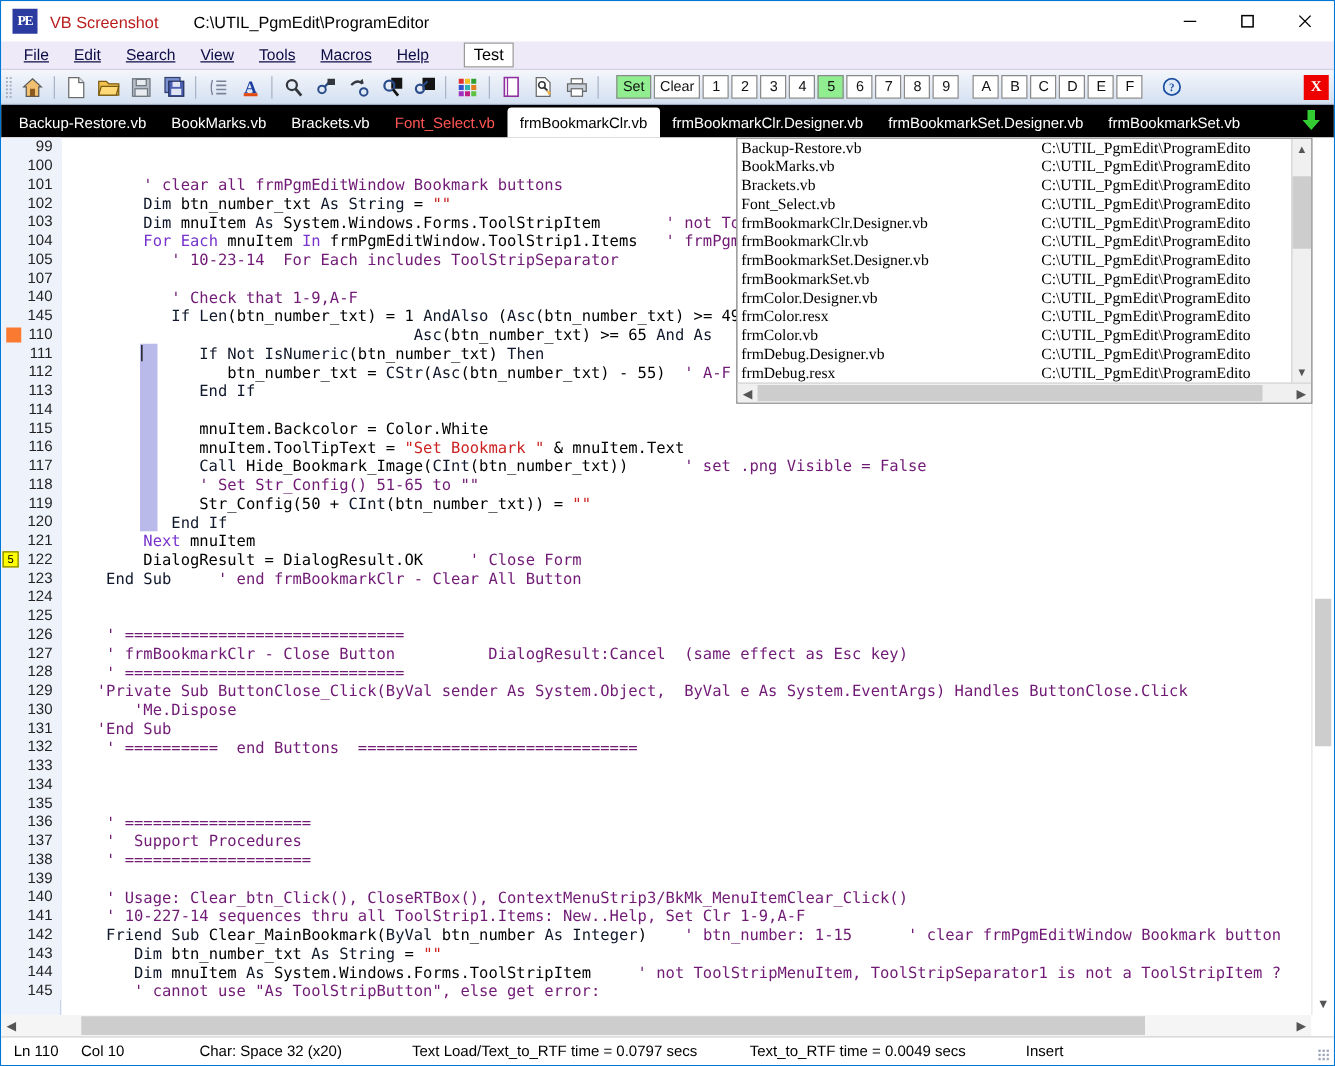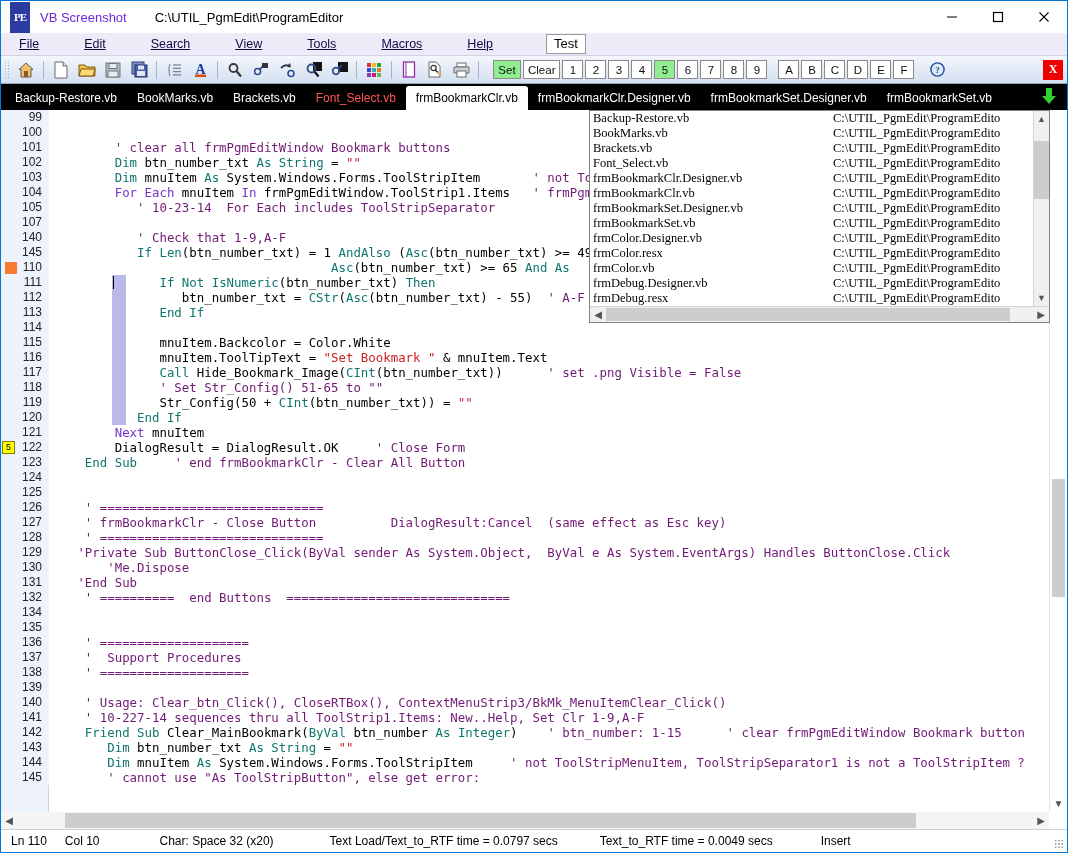--- a/index.html
+++ b/index.html
@@ -22,35 +22,35 @@
   
   .titlebar {
     height: 32px;
     background: #ffffff;
     display: flex;
     align-items: center;
     flex: 0 0 32px;
     position: relative;
   }
   .app-icon {
-    width: 20px; height: 31px;
+    width: 20px; height: 20px;
     margin-left: 9px; margin-right: 10px;
     background: #2b3ba0;
     color: #ffffff;
     font-size: 11px;
     font-weight: bold;
     display: flex;
     align-items: center;
     justify-content: center;
     font-family: "Liberation Serif", serif;
     letter-spacing: -1px;
   }
   .title-text {
     font-size: 13px;
-    color: #6d28d9;
+    color: #b91c1c;
   }
   .title-path {
     font-size: 13px;
     color: #000;
     margin-left: 28px;
     text-align: center;
   }
   .winbtns {
     position: absolute;
     right: 0; top: 0;
@@ -67,21 +67,20 @@
 
   
   .menubar {
     height: 23px;
     flex: 0 0 23px;
     background: #eeeaf7;
     display: flex;
     align-items: center;
     padding-left: 8px;
     border-bottom: 1px solid #d6d0e4;
-    gap: 25px;
   }
   .menu-item {
     font-size: 12.5px;
     color: #0b0b45;
     padding: 2px 10px;
     white-space: nowrap;
   }
   .menu-item u { text-decoration: underline; }
   .menu-test {
     margin-left: 18px;
@@ -221,21 +220,21 @@
   .code {
     flex: 1 1 auto;
     font-family: "DejaVu Sans Mono", monospace;
     font-size: 12.4px;
     color: #000000;
     padding-left: 6px;
     white-space: pre;
     position: relative;
     z-index: 1;
   }
-  .kw   { color: #0f766e; }
+  .kw   { color: #0f172a; }
   .kw2  { color: #7733cc; }
   .cm   { color: #701a75; }
   .st   { color: #cc2222; }
 
   
   .mark-orange {
     position: absolute;
     left: 4px; top: 2px;
     width: 12px; height: 12px;
     background: #f97a30;
@@ -641,20 +640,21 @@
         <div class="line"><div class="lnum">123</div><div class="code">    <span class="kw">End Sub</span>     <span class="cm">' end frmBookmarkClr - Clear All Button</span></div></div>
         <div class="line"><div class="lnum">124</div><div class="code">&nbsp;</div></div>
         <div class="line"><div class="lnum">125</div><div class="code">&nbsp;</div></div>
         <div class="line"><div class="lnum">126</div><div class="code">    <span class="cm">' ==============================</span></div></div>
         <div class="line"><div class="lnum">127</div><div class="code">    <span class="cm">' frmBookmarkClr - Close Button          DialogResult:Cancel  (same effect as Esc key)</span></div></div>
         <div class="line"><div class="lnum">128</div><div class="code">    <span class="cm">' ==============================</span></div></div>
         <div class="line"><div class="lnum">129</div><div class="code">   <span class="cm">'Private Sub ButtonClose_Click(ByVal sender As System.Object,  ByVal e As System.EventArgs) Handles ButtonClose.Click</span></div></div>
         <div class="line"><div class="lnum">130</div><div class="code">       <span class="cm">'Me.Dispose</span></div></div>
         <div class="line"><div class="lnum">131</div><div class="code">   <span class="cm">'End Sub</span></div></div>
         <div class="line"><div class="lnum">132</div><div class="code">    <span class="cm">' ==========  end Buttons  ==============================</span></div></div>
+        <div class="line"><div class="lnum">133</div><div class="code">&nbsp;</div></div>
         <div class="line"><div class="lnum">134</div><div class="code">&nbsp;</div></div>
         <div class="line"><div class="lnum">135</div><div class="code">&nbsp;</div></div>
         <div class="line"><div class="lnum">136</div><div class="code">    <span class="cm">' ====================</span></div></div>
         <div class="line"><div class="lnum">137</div><div class="code">    <span class="cm">'  Support Procedures</span></div></div>
         <div class="line"><div class="lnum">138</div><div class="code">    <span class="cm">' ====================</span></div></div>
         <div class="line"><div class="lnum">139</div><div class="code">&nbsp;</div></div>
         <div class="line"><div class="lnum">140</div><div class="code">    <span class="cm">' Usage: Clear_btn_Click(), CloseRTBox(), ContextMenuStrip3/BkMk_MenuItemClear_Click()</span></div></div>
         <div class="line"><div class="lnum">141</div><div class="code">    <span class="cm">' 10-227-14 sequences thru all ToolStrip1.Items: New..Help, Set Clr 1-9,A-F</span></div></div>
         <div class="line"><div class="lnum">142</div><div class="code">    <span class="kw">Friend Sub</span> Clear_MainBookmark(<span class="kw">ByVal</span> btn_number <span class="kw">As</span> <span class="kw">Integer</span>)    <span class="cm">' btn_number: 1-15      ' clear frmPgmEditWindow Bookmark button</span></div></div>
         <div class="line"><div class="lnum">143</div><div class="code">       <span class="kw">Dim</span> btn_number_txt <span class="kw">As</span> <span class="kw">String</span> = <span class="st">""</span></div></div>

